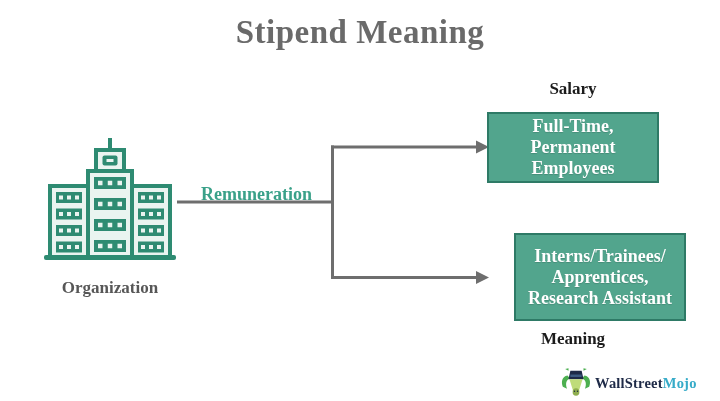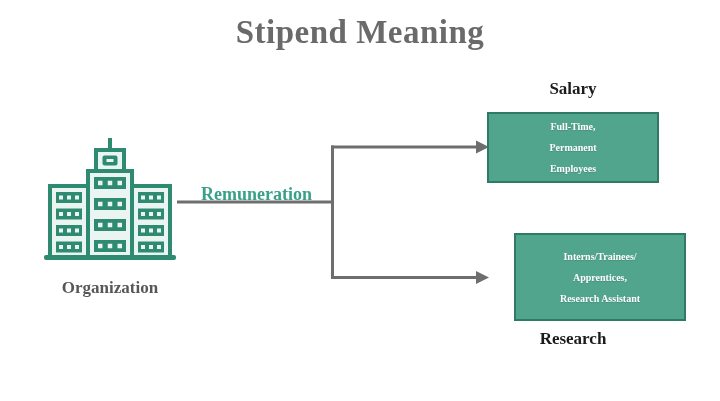--- a/index.html
+++ b/index.html
@@ -35,21 +35,21 @@
   }
   .connectors{position:absolute;left:0;top:0;width:720px;height:401px;pointer-events:none;}
   .remun{
     position:absolute;left:180px;top:184px;width:153px;text-align:center;
     font-size:18px;font-weight:bold;color:var(--accent-teal);
   }
   .node{
     position:absolute;left:487px;width:172px;box-sizing:border-box;
     background:var(--box-fill);border:2px solid var(--box-border);
     display:flex;flex-direction:column;justify-content:center;align-items:center;
-    color:#ffffff;font-weight:bold;font-size:10px;line-height:21px;text-align:center;
+    color:#ffffff;font-weight:bold;font-size:18px;line-height:21px;text-align:center;
     text-shadow:0 1px 1px rgba(0,0,0,0.15);
   }
   .node-salary{top:112px;height:71px;}
   .node-stipend{top:233px;height:88px;margin-left:27px;}
   .branch-label{
     position:absolute;left:487px;width:172px;text-align:center;
     font-size:17px;font-weight:bold;color:var(--label-dark);
   }
   .label-salary{top:79px;}
   .label-stipend{top:329px;}
@@ -125,16 +125,33 @@
     <div>Full-Time,</div>
     <div>Permanent</div>
     <div>Employees</div>
   </div>
 
   <div class="node node-stipend">
     <div>Interns/Trainees/</div>
     <div>Apprentices,</div>
     <div>Research Assistant</div>
   </div>
-  <div class="branch-label label-stipend">Research</div>
+  <div class="branch-label label-stipend">Meaning</div>
 
+  <div class="logo">
+    <svg width="32" height="32" viewBox="0 0 34 34">
+      <path d="M9,4 L5.5,2.2 L9,1.2 Z" fill="#4caf50"></path>
+      <path d="M25,4 L28.5,2.2 L25,1.2 Z" fill="#4caf50"></path>
+      <path d="M8,9 C2,10 1,16 3,21 L7.5,23 C5.5,18 6.5,14 10.5,12 Z" fill="#4caf50"></path>
+      <path d="M26,9 C32,10 33,16 31,21 L26.5,23 C28.5,18 27.5,14 23.5,12 Z" fill="#4caf50"></path>
+      <path d="M11,4 L23,4 L25,13 L9,13 Z" fill="#1e2a47"></path>
+      <rect x="11" y="8" width="12" height="2.6" fill="#3d5a80"></rect>
+      <path d="M10,13 L24,13 L19.5,27 L14.5,27 Z" fill="#bfdc7a"></path>
+      <ellipse cx="17" cy="26.5" rx="3.6" ry="4" fill="#8fae4f"></ellipse>
+      <circle cx="15.4" cy="25.7" r="0.8" fill="#1e2a47"></circle>
+      <circle cx="18.6" cy="25.7" r="0.8" fill="#1e2a47"></circle>
+    </svg>
+    <div class="logo-text">
+      <span class="primary">WallStreet</span><span class="secondary">Mojo</span>
+    </div>
+  </div>
 
 </div>
 
 </body></html>

